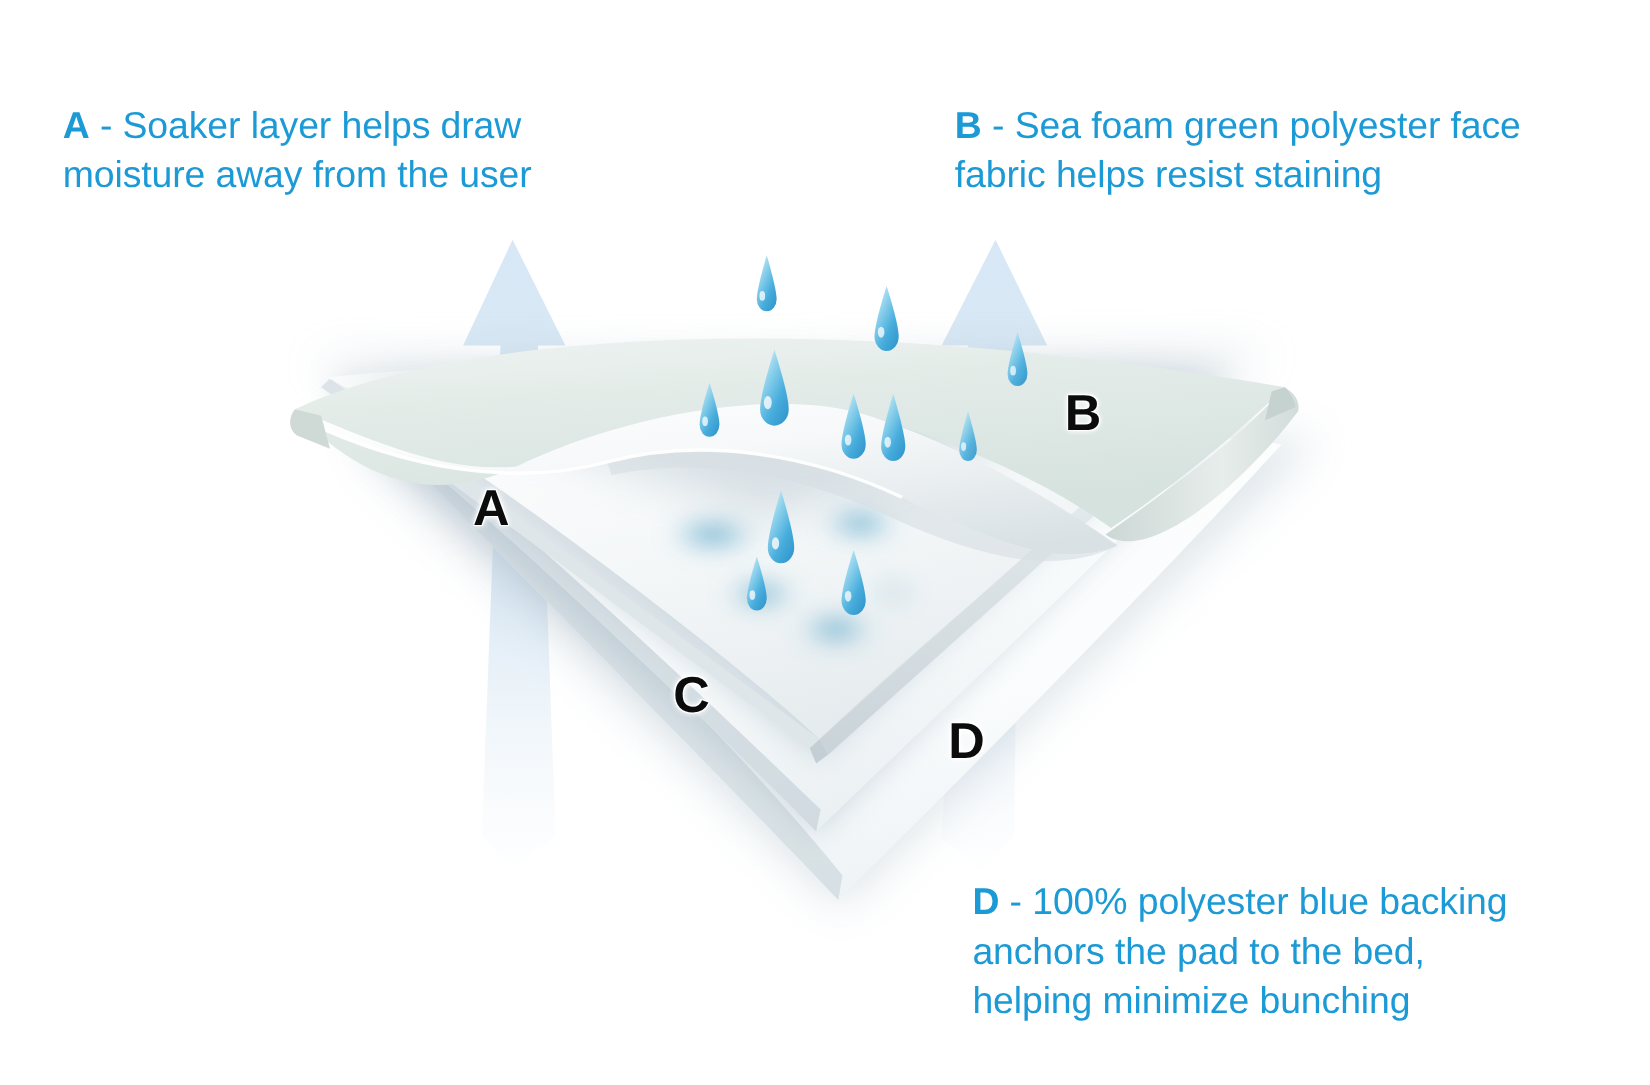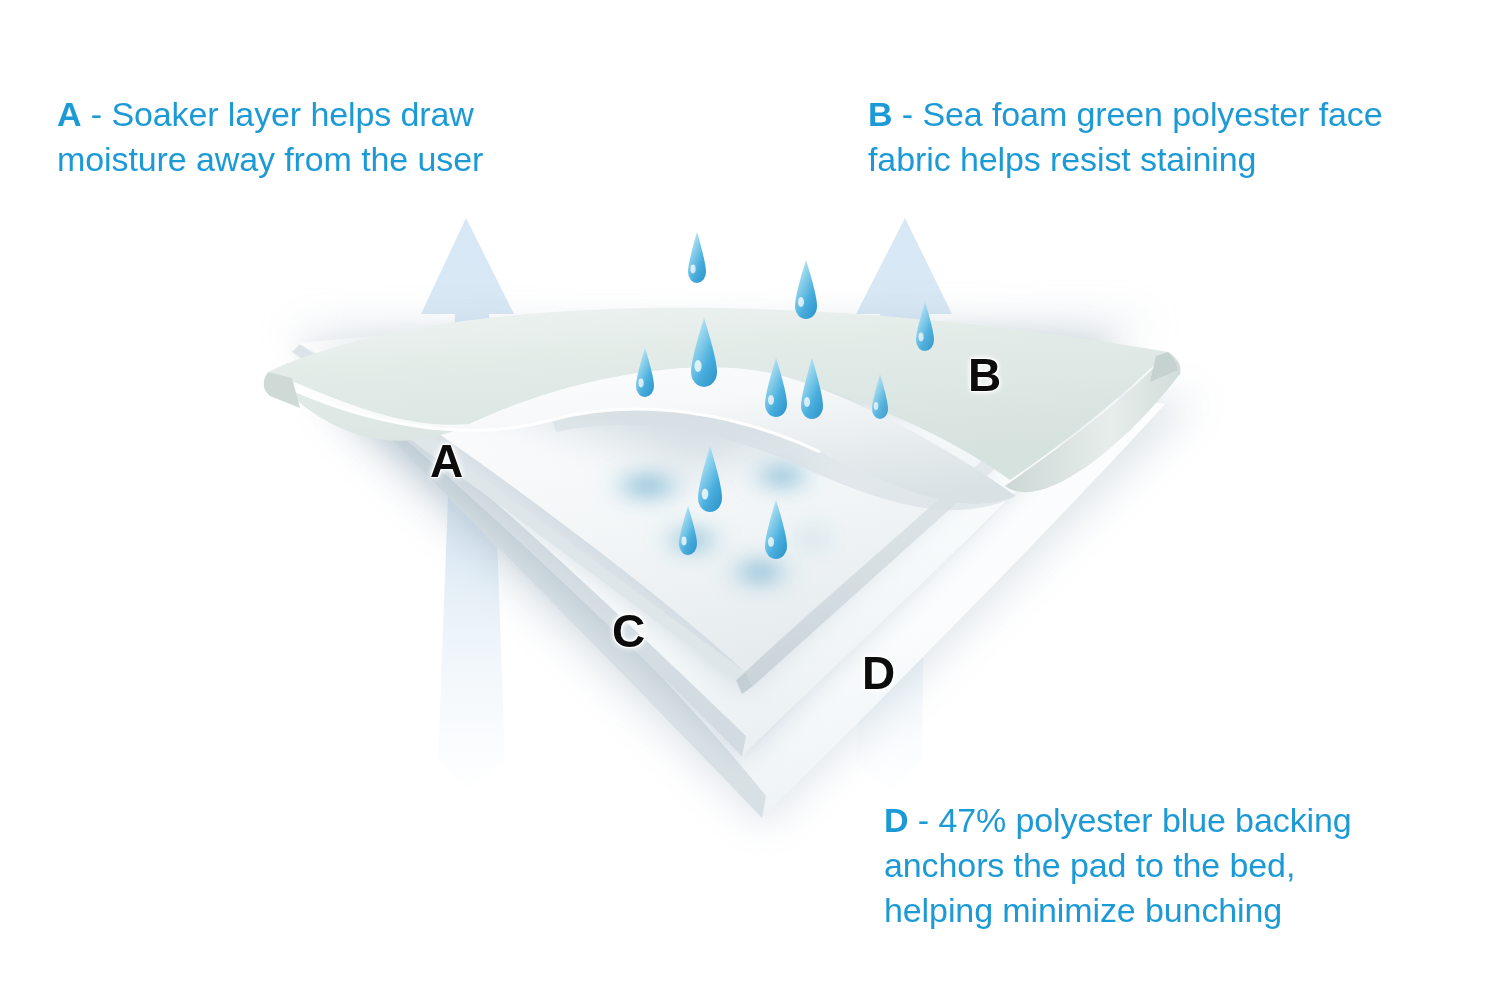--- a/index.html
+++ b/index.html
@@ -263,17 +263,17 @@
   <div class="marker" id="mk-c">C</div>
   <div class="marker" id="mk-d">D</div>
 
   <div class="caption" id="cap-a"><span class="key">A</span><span class="dash"> - </span><span>Soaker layer helps draw
 moisture away from the user</span></div>
 
   <div class="caption" id="cap-b"><span class="key">B</span><span class="dash"> - </span><span>Sea foam green polyester face
 fabric helps resist staining</span></div>
 
 
-  <div class="caption" id="cap-d"><span class="key">D</span><span class="dash"> - </span><span>47% polyester blue backing
+  <div class="caption" id="cap-d"><span class="key">D</span><span class="dash"> - </span><span>100% polyester blue backing
 anchors the pad to the bed,
 helping minimize bunching</span></div>
 
 </div>
 
 </body></html>

